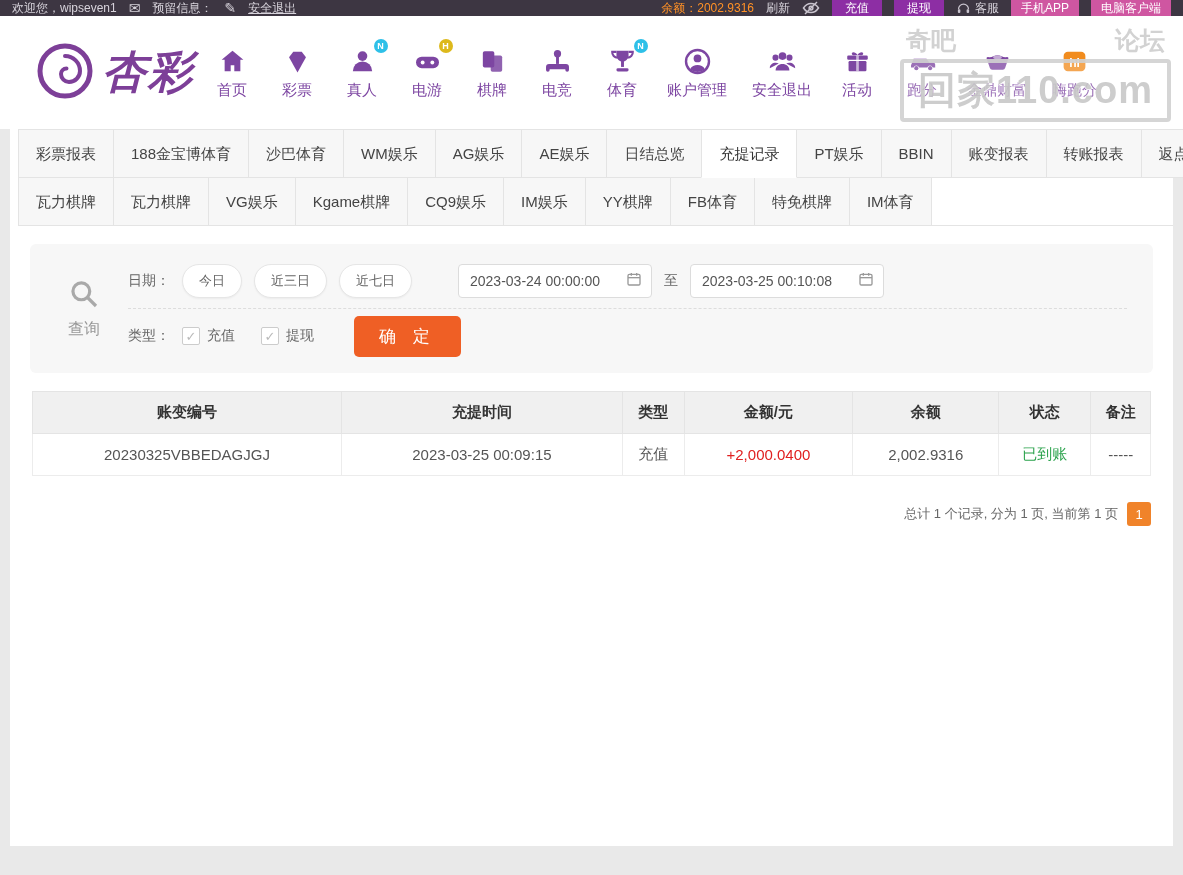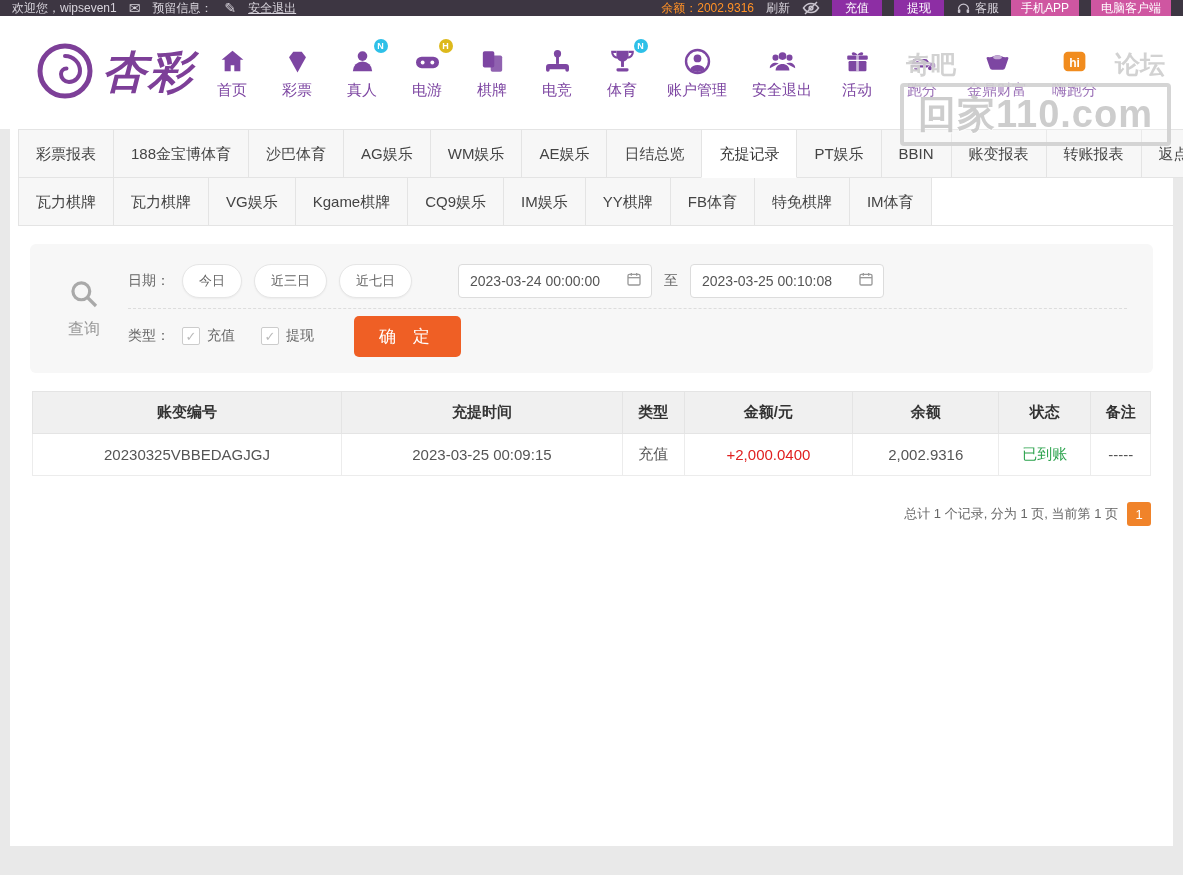--- a/index.html
+++ b/index.html
@@ -44,21 +44,21 @@
   .nicon { width:29px; height:29px; fill:#7d46a2; }
   .badge {
     position:absolute; top:-7px; right:-11px; width:14px; height:14px; border-radius:50%;
     color:#fff; font-size:9px; font-weight:bold; font-style:normal;
     display:flex; align-items:center; justify-content:center;
   }
   .badge-n { background:#2ec0e8; }
   .badge-h { background:#ddb91c; }
 
   .watermark {
-    position:absolute; right:12px; top:32px; text-align:center;
+    position:absolute; right:12px; top:8px; text-align:center;
     pointer-events:none; z-index:6; opacity:.92;
   }
   .wm-top {
     display:flex; justify-content:space-between; padding:0 6px;
     font-size:25px; font-weight:bold; color:#cfcfcf;
     text-shadow:0 1px 0 #fff;
   }
   .wm-main {
     margin-top:2px; font-size:38px; font-weight:bold; color:#c9c9c9;
     border:4px solid #d2d2d2; border-radius:4px; padding:2px 14px;
@@ -343,22 +343,22 @@
       <div class="wm-main">回家110.com</div>
     </div>
   </div>
 
   <div class="panel">
 
     <div class="tabrow">
       <div class="tab">彩票报表</div>
       <div class="tab">188金宝博体育</div>
       <div class="tab">沙巴体育</div>
+      <div class="tab">WM娱乐</div>
       <div class="tab">AG娱乐</div>
-      <div class="tab">WM娱乐</div>
       <div class="tab">AE娱乐</div>
       <div class="tab">日结总览</div>
       <div class="tab active">充提记录</div>
       <div class="tab">PT娱乐</div>
       <div class="tab">BBIN</div>
       <div class="tab">账变报表</div>
       <div class="tab">转账报表</div>
       <div class="tab">返点总额</div>
       <div class="tab-filler"></div>
     </div>

